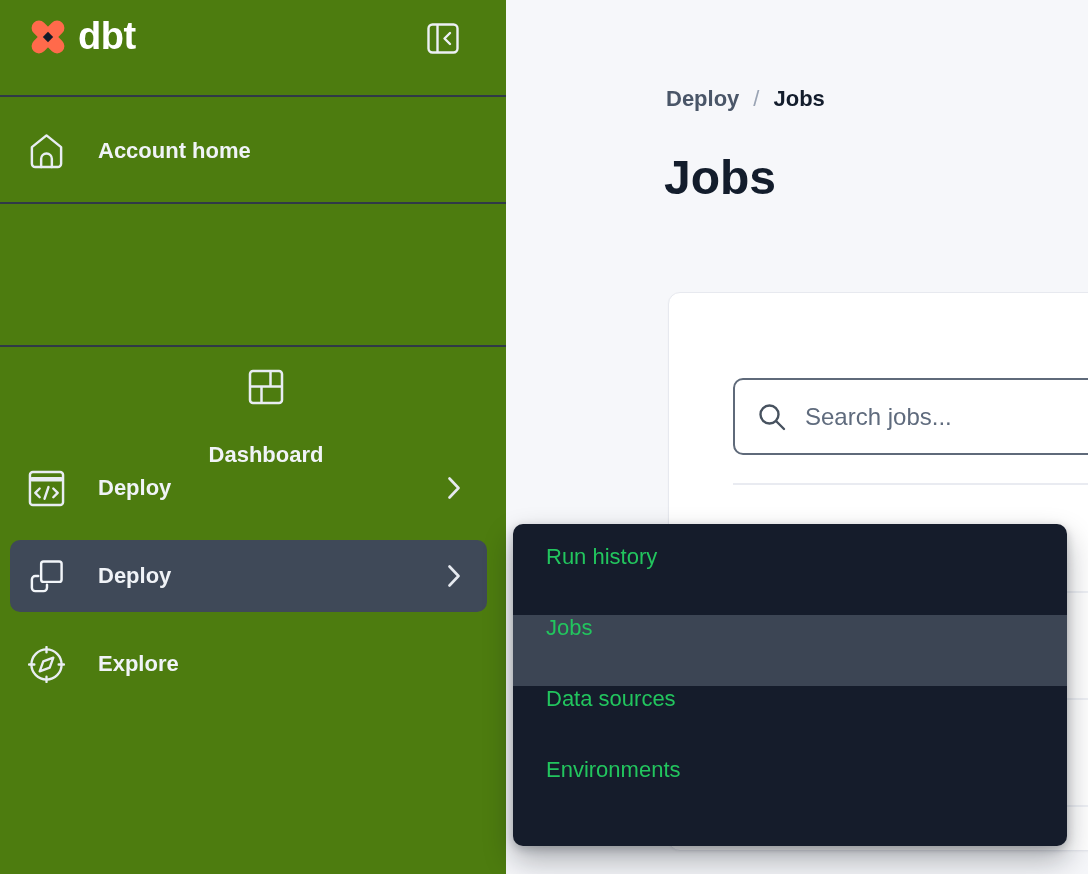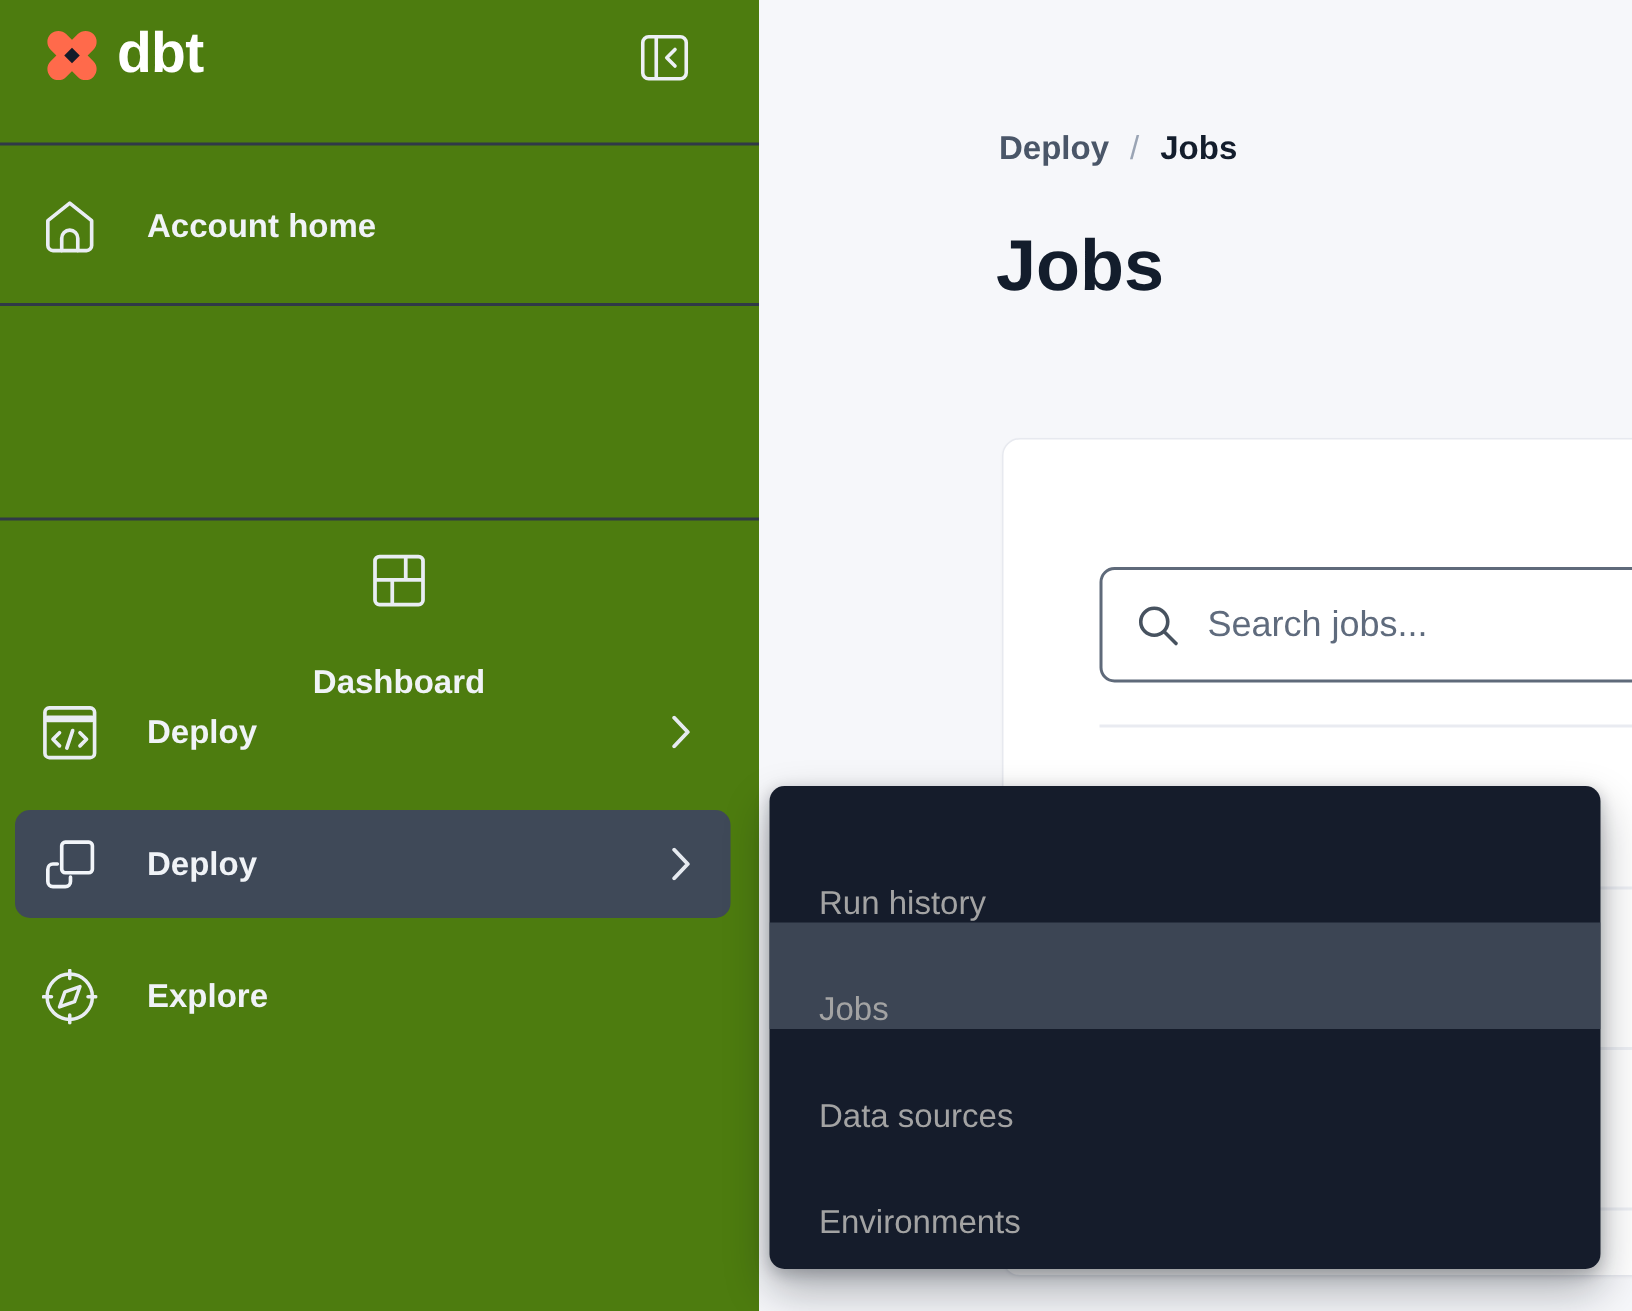--- a/index.html
+++ b/index.html
@@ -42,22 +42,22 @@
     border-radius:10px;background:#fff;display:flex;align-items:center;padding:0 20px 0 22px;gap:16px;box-sizing:border-box;}
   .search-input{flex:1;min-width:0;border:none;outline:none;font-size:24px;color:#2f3a4a;background:transparent;font-family:inherit;}
   .search-input::placeholder{color:#5f6b7d;}
   .card-divider{position:absolute;left:64px;top:190px;width:382px;height:2px;background:#e9ebf1;}
   .row-line{position:absolute;left:64px;width:382px;height:2px;background:#eef0f5;}
   .rl1{top:298px}.rl2{top:405px}.rl3{top:512px}
   
   .submenu{position:absolute;left:513px;top:524px;width:554px;height:322px;background:#151c2b;
     border-radius:10px;box-shadow:0 14px 30px rgba(10,15,25,.32),0 3px 10px rgba(10,15,25,.22);
     padding:20px 0 17px;box-sizing:border-box;overflow:hidden;z-index:5;}
-  .submenu-item{height:71px;display:flex;align-items:flex-end;padding-left:33px;font-size:22px;
-    font-weight:400;color:#a3a3a3;cursor:pointer;}
+  .submenu-item{height:71px;display:flex;align-items:flex-start;padding-left:33px;font-size:22px;
+    font-weight:400;color:#22c55e;cursor:pointer;}
   .submenu-item.active{background:#3c4554;}
   svg{display:block;}
 </style>
 </head>
 <body>
 
 <div class="screen">
 
   <aside class="sidebar">
 

